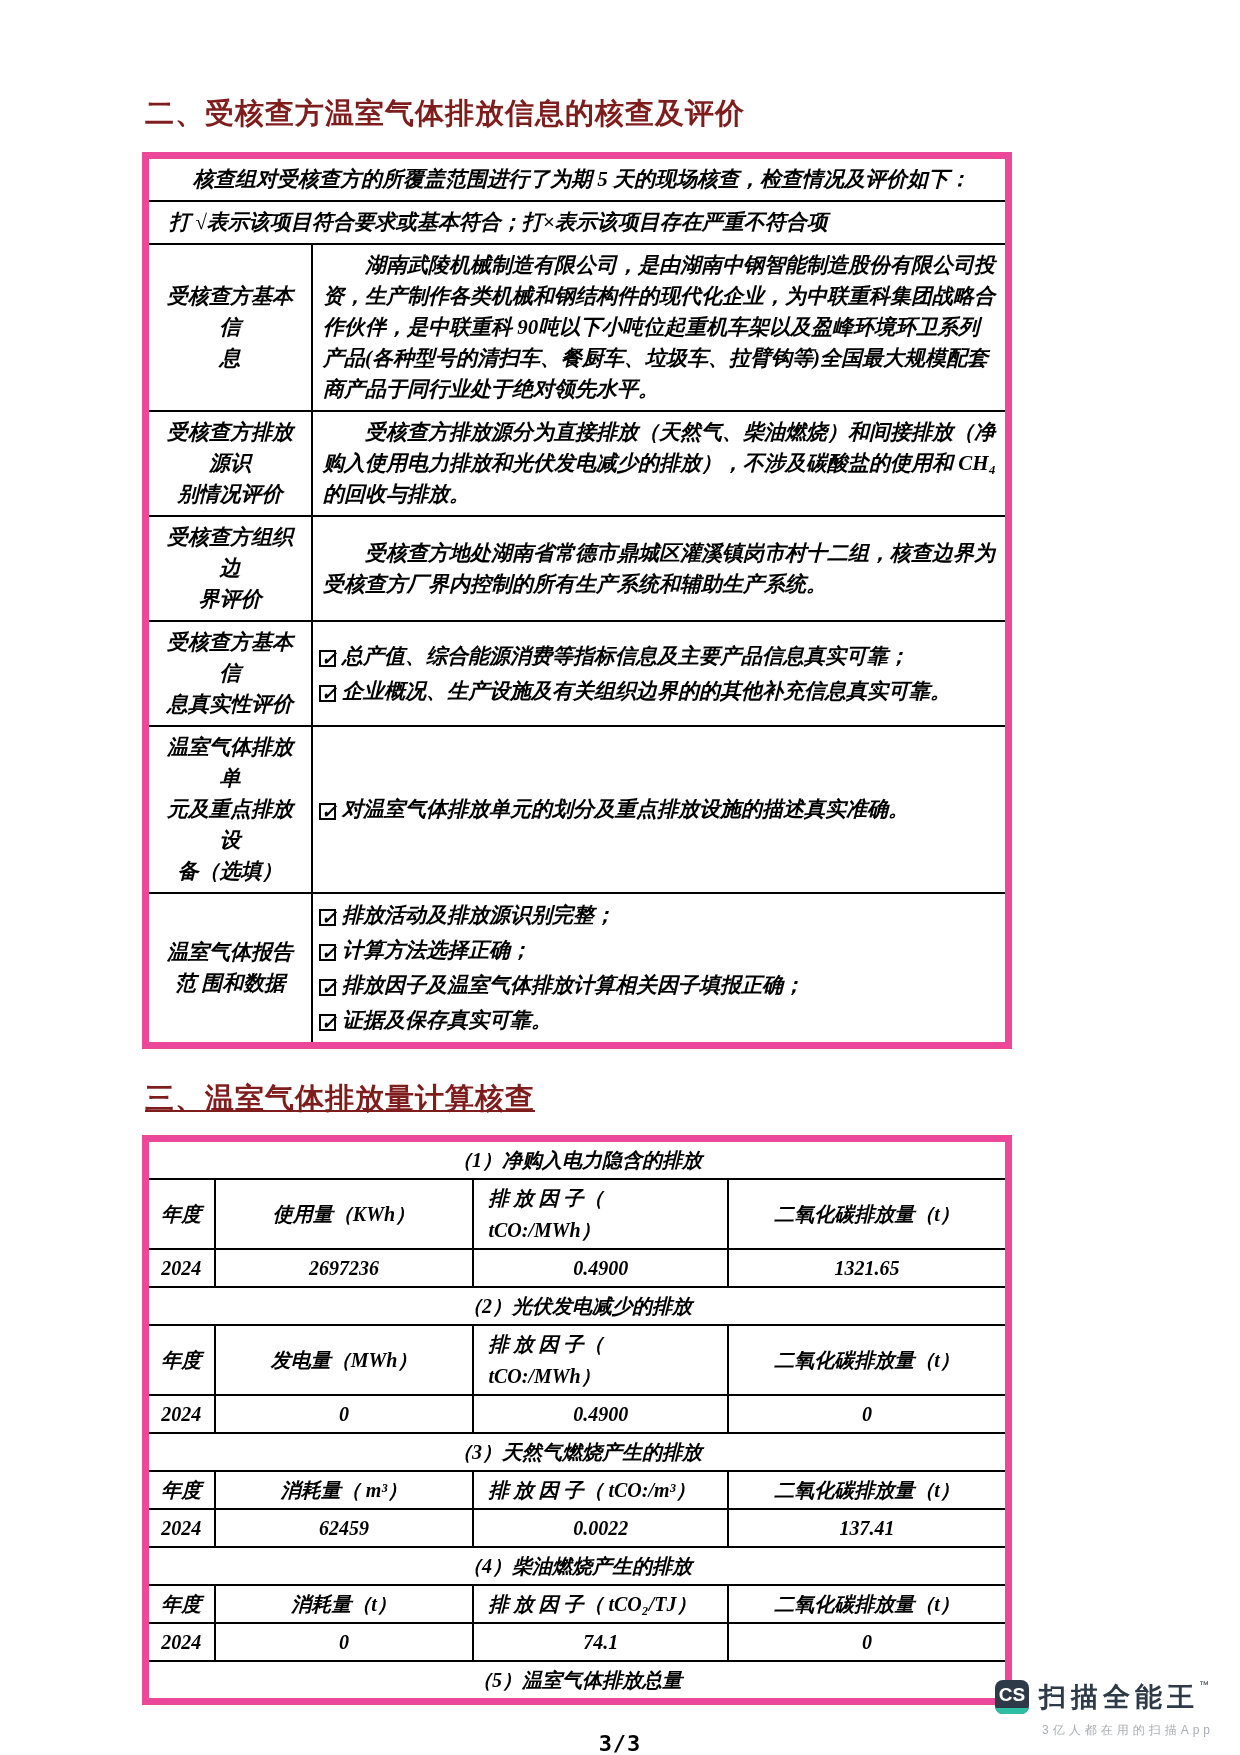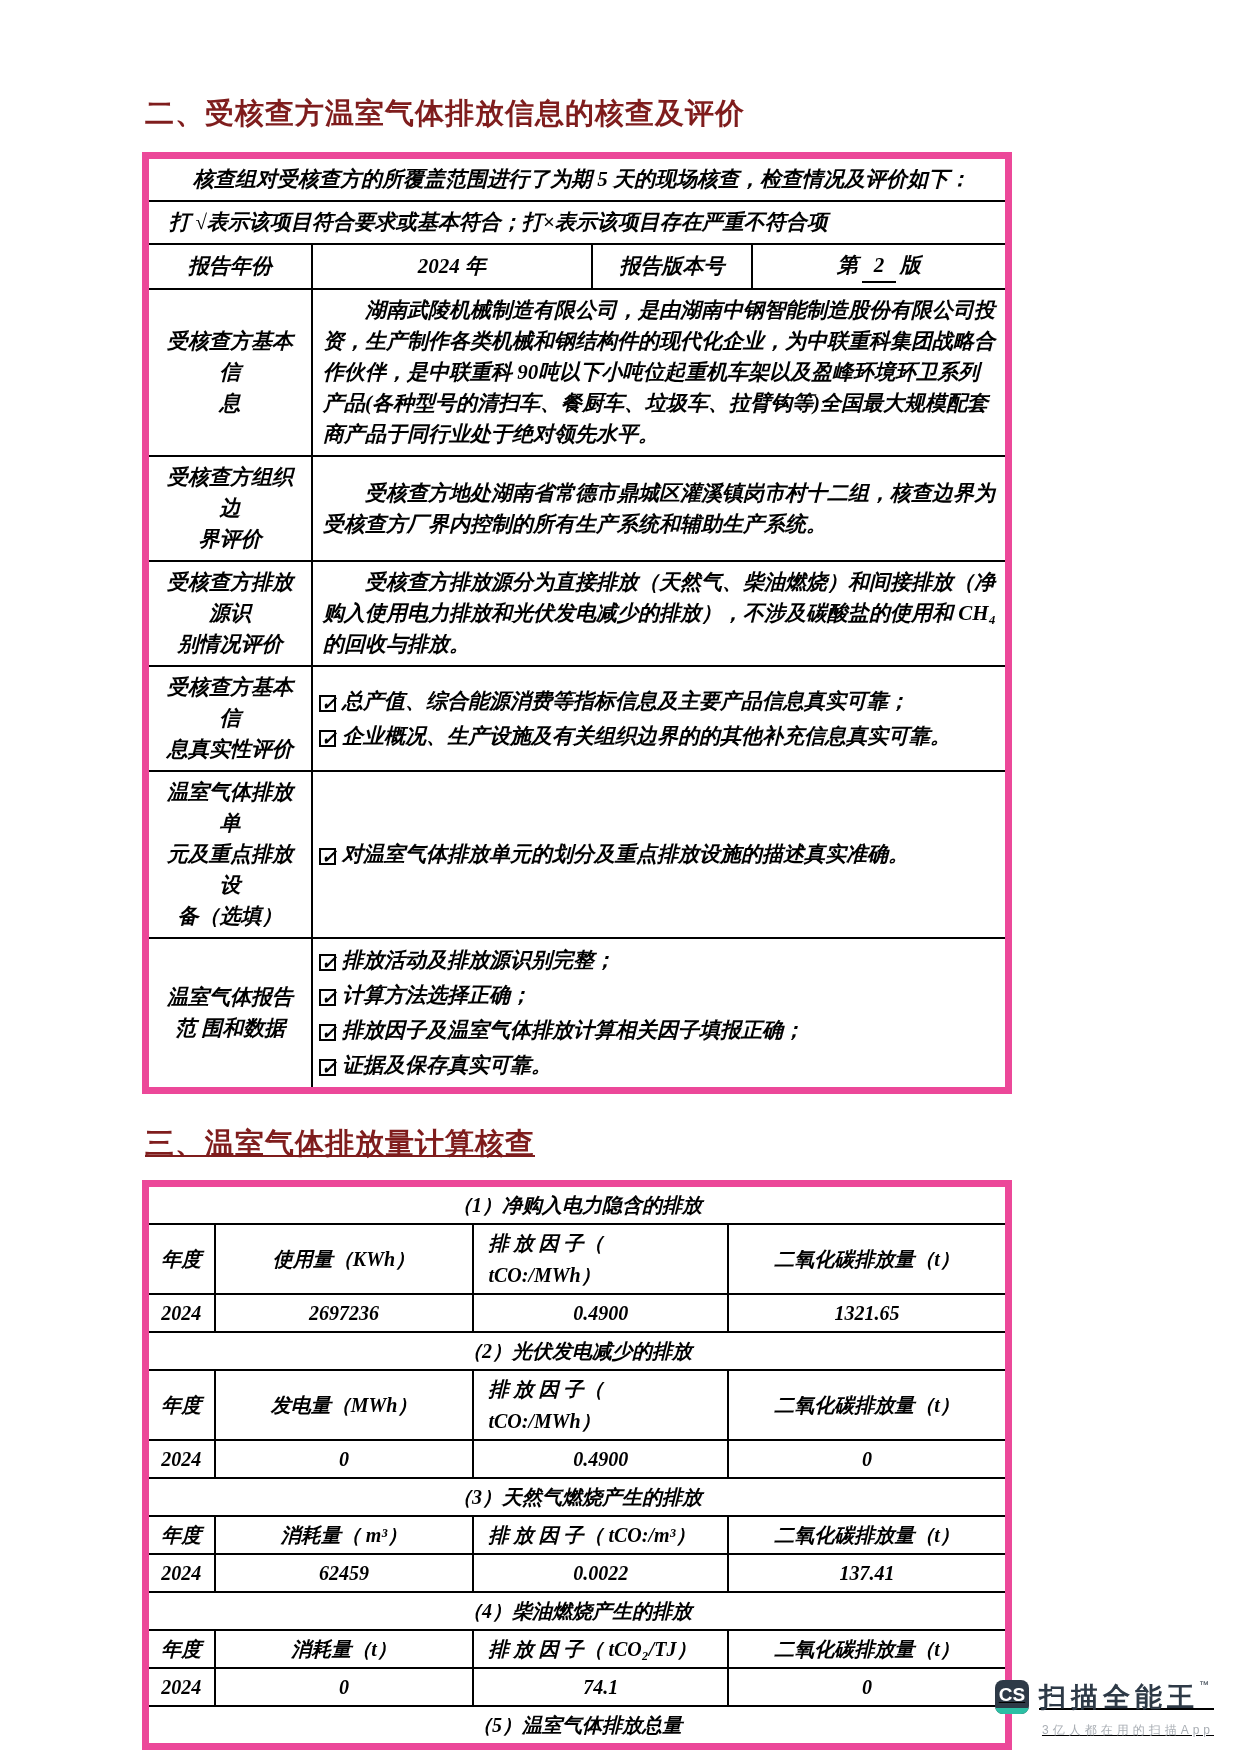--- a/index.html
+++ b/index.html
@@ -51,21 +51,21 @@
   #tblB td.g-title { text-align: center; }
   #tblB td.c-center { text-align: center; }
   #tblB td.c-factor { text-align: left; padding-left: 14px; }
 
   .pageno {
     margin-top: 26px; text-align: center;
     font-family: "DejaVu Sans Mono", "Liberation Mono", monospace;
     font-size: 22px; font-weight: 700; letter-spacing: 1px;
   }
 
-  .wm { position: absolute; right: 26px; bottom: 16px; text-decoration: underline; }
+  .wm { position: absolute; right: 26px; bottom: 16px; }
   .wm-row { display: flex; align-items: center; justify-content: flex-end; gap: 10px; }
   .wm-logo {
     width: 34px; height: 34px; border-radius: 8px;
     position: relative; overflow: hidden;
     display: flex; align-items: center; justify-content: center;
     flex: 0 0 auto;
   }
   .wm-cs {
     color: #fff; font-family: "Liberation Sans", sans-serif;
     font-weight: 700; font-size: 19px; margin-top: -5px;
@@ -97,39 +97,33 @@
         <col style="width:29.7%">
       </colgroup>
     <tbody>
       <tr>
         <td colspan="4" class="intro">核查组对受核查方的所覆盖范围进行了为期 5 天的现场核查，检查情况及评价如下：</td>
       </tr>
       <tr>
         <td colspan="4" class="legend">打 √表示该项目符合要求或基本符合；打×表示该项目存在严重不符合项</td>
       </tr>
       <tr>
-        <td class="lbl">报告年份</td>
-        <td class="ctr">2024 年</td>
-        <td class="lbl">报告版本号</td>
-        <td class="ctr"><span>第</span><span class="vnum">2</span><span>版</span></td>
-      </tr>
-      <tr>
         <td class="lbl">受核查方基本信
 息</td>
         <td colspan="3" class="para">湖南武陵机械制造有限公司，是由湖南中钢智能制造股份有限公司投资，生产制作各类机械和钢结构件的现代化企业，为中联重科集团战略合作伙伴，是中联重科 90吨以下小吨位起重机车架以及盈峰环境环卫系列产品(各种型号的清扫车、餐厨车、垃圾车、拉臂钩等)全国最大规模配套商产品于同行业处于绝对领先水平。</td>
       </tr>
       <tr>
+        <td class="lbl">受核查方排放源识
+别情况评价</td>
+        <td colspan="3" class="para">受核查方排放源分为直接排放（天然气、柴油燃烧）和间接排放（净购入使用电力排放和光伏发电减少的排放），不涉及碳酸盐的使用和 CH₄的回收与排放。</td>
+      </tr>
+      <tr>
         <td class="lbl">受核查方组织边
 界评价</td>
         <td colspan="3" class="para">受核查方地处湖南省常德市鼎城区灌溪镇岗市村十二组，核查边界为受核查方厂界内控制的所有生产系统和辅助生产系统。</td>
-      </tr>
-      <tr>
-        <td class="lbl">受核查方排放源识
-别情况评价</td>
-        <td colspan="3" class="para">受核查方排放源分为直接排放（天然气、柴油燃烧）和间接排放（净购入使用电力排放和光伏发电减少的排放），不涉及碳酸盐的使用和 CH₄的回收与排放。</td>
       </tr>
       <tr>
         <td class="lbl">受核查方基本信
 息真实性评价</td>
         <td colspan="3" class="chklist">
             <div class="chk-line"><span class="cbx">✓</span><span>总产值、综合能源消费等指标信息及主要产品信息真实可靠；</span></div>
             <div class="chk-line"><span class="cbx">✓</span><span>企业概况、生产设施及有关组织边界的的其他补充信息真实可靠。</span></div>
           </td>
       </tr>
       <tr>

